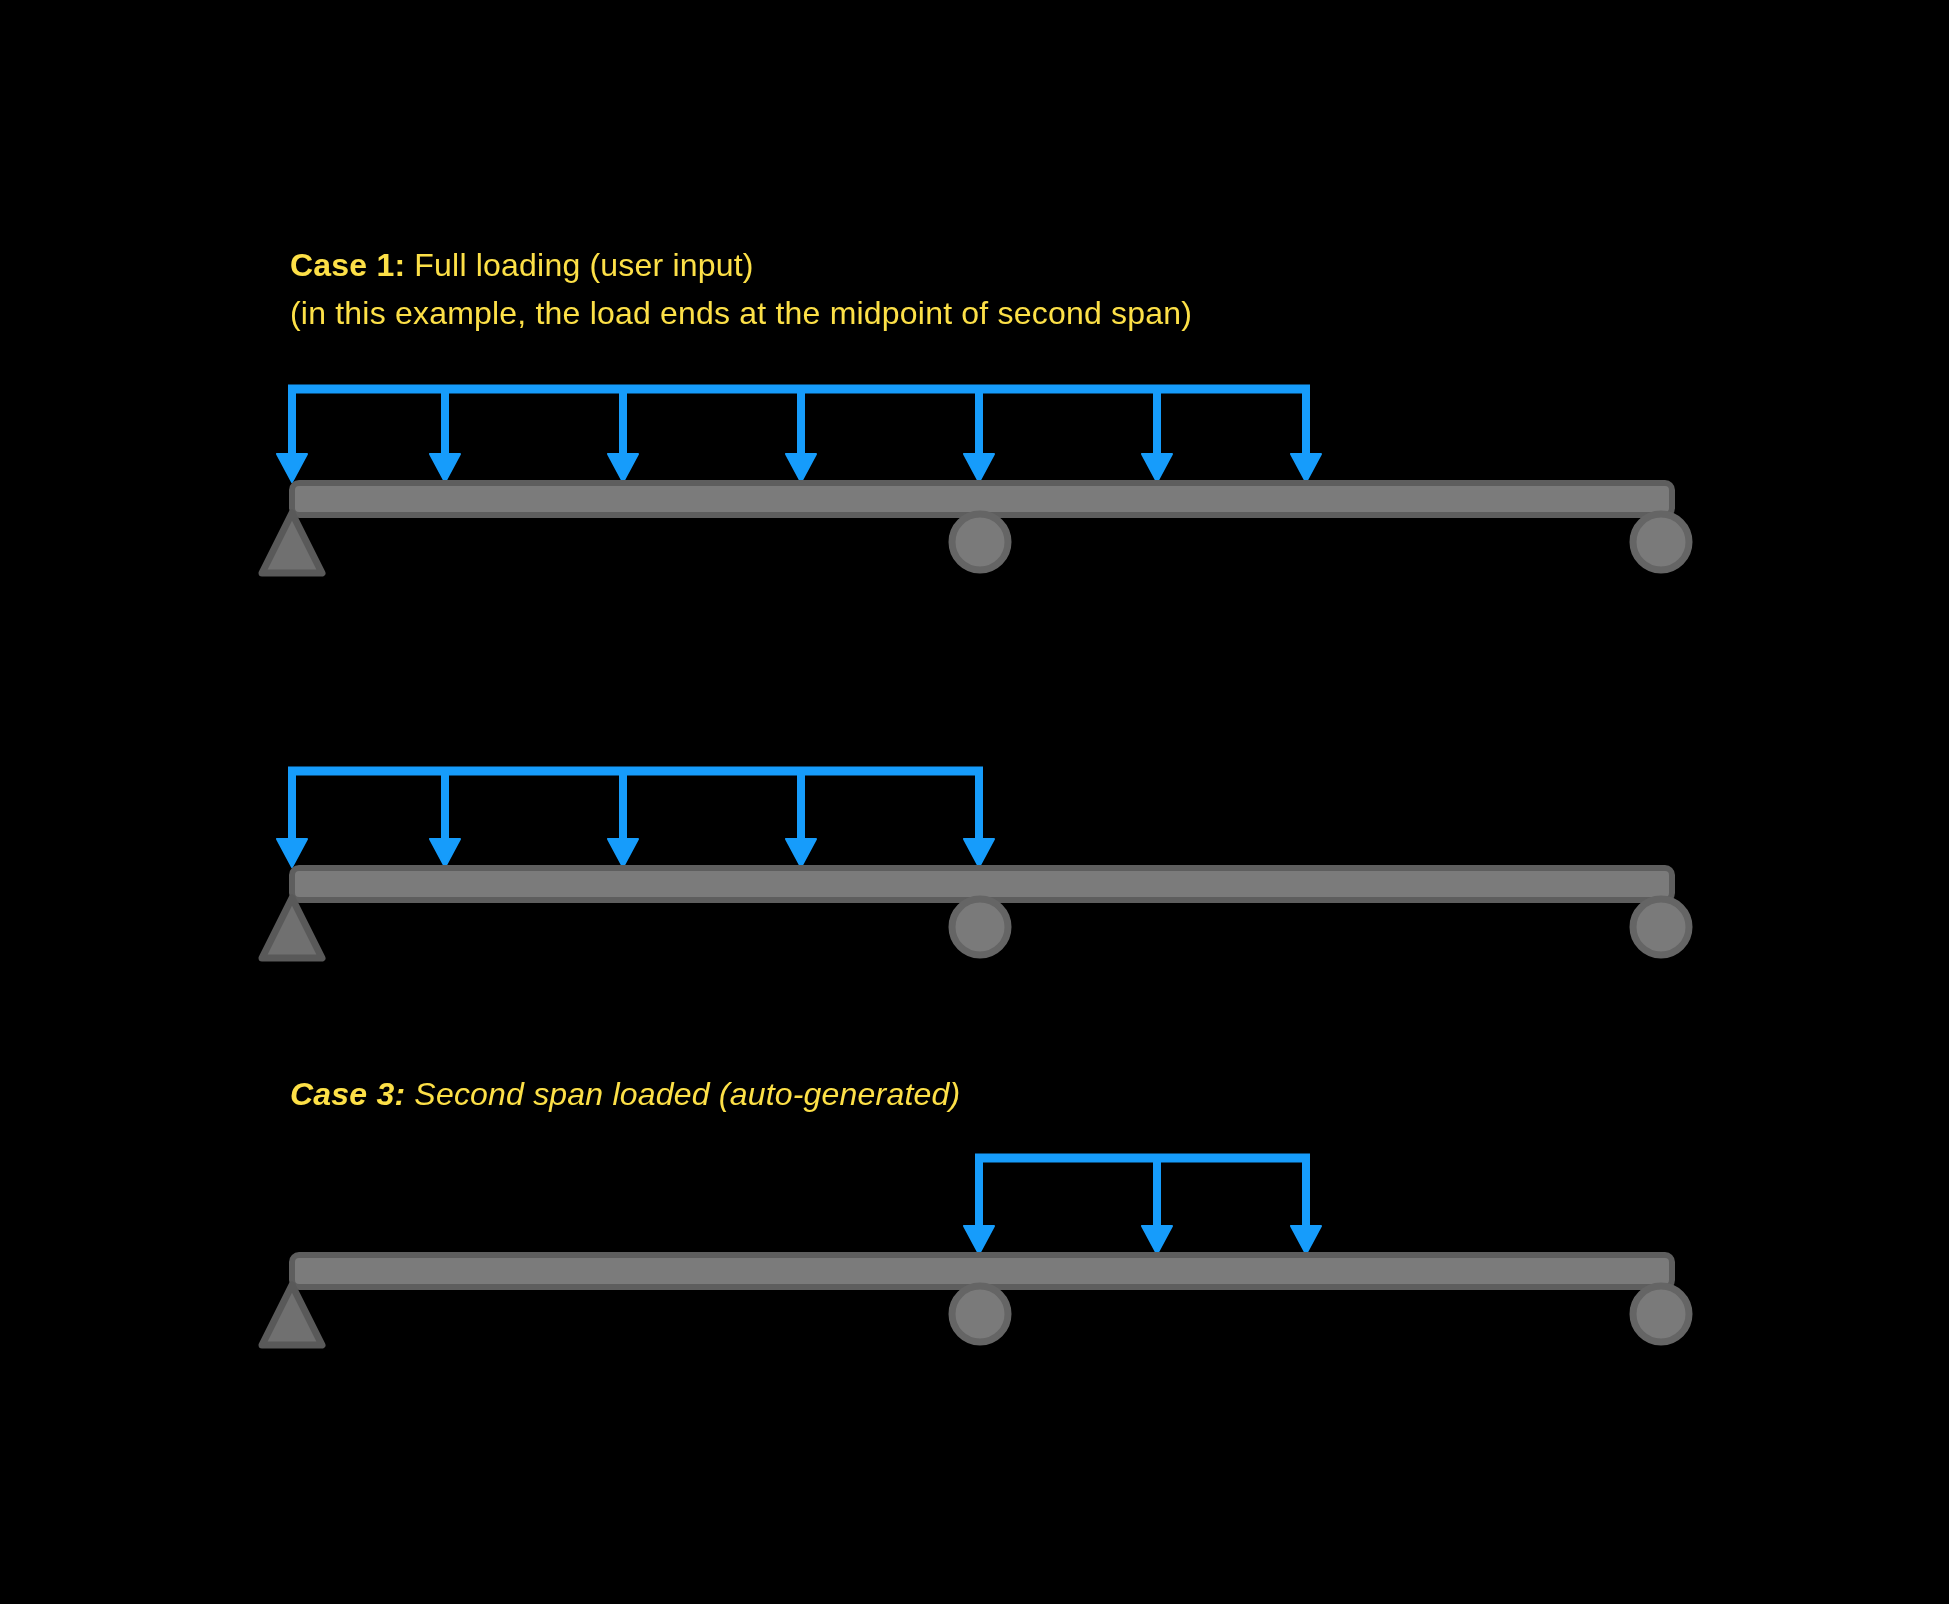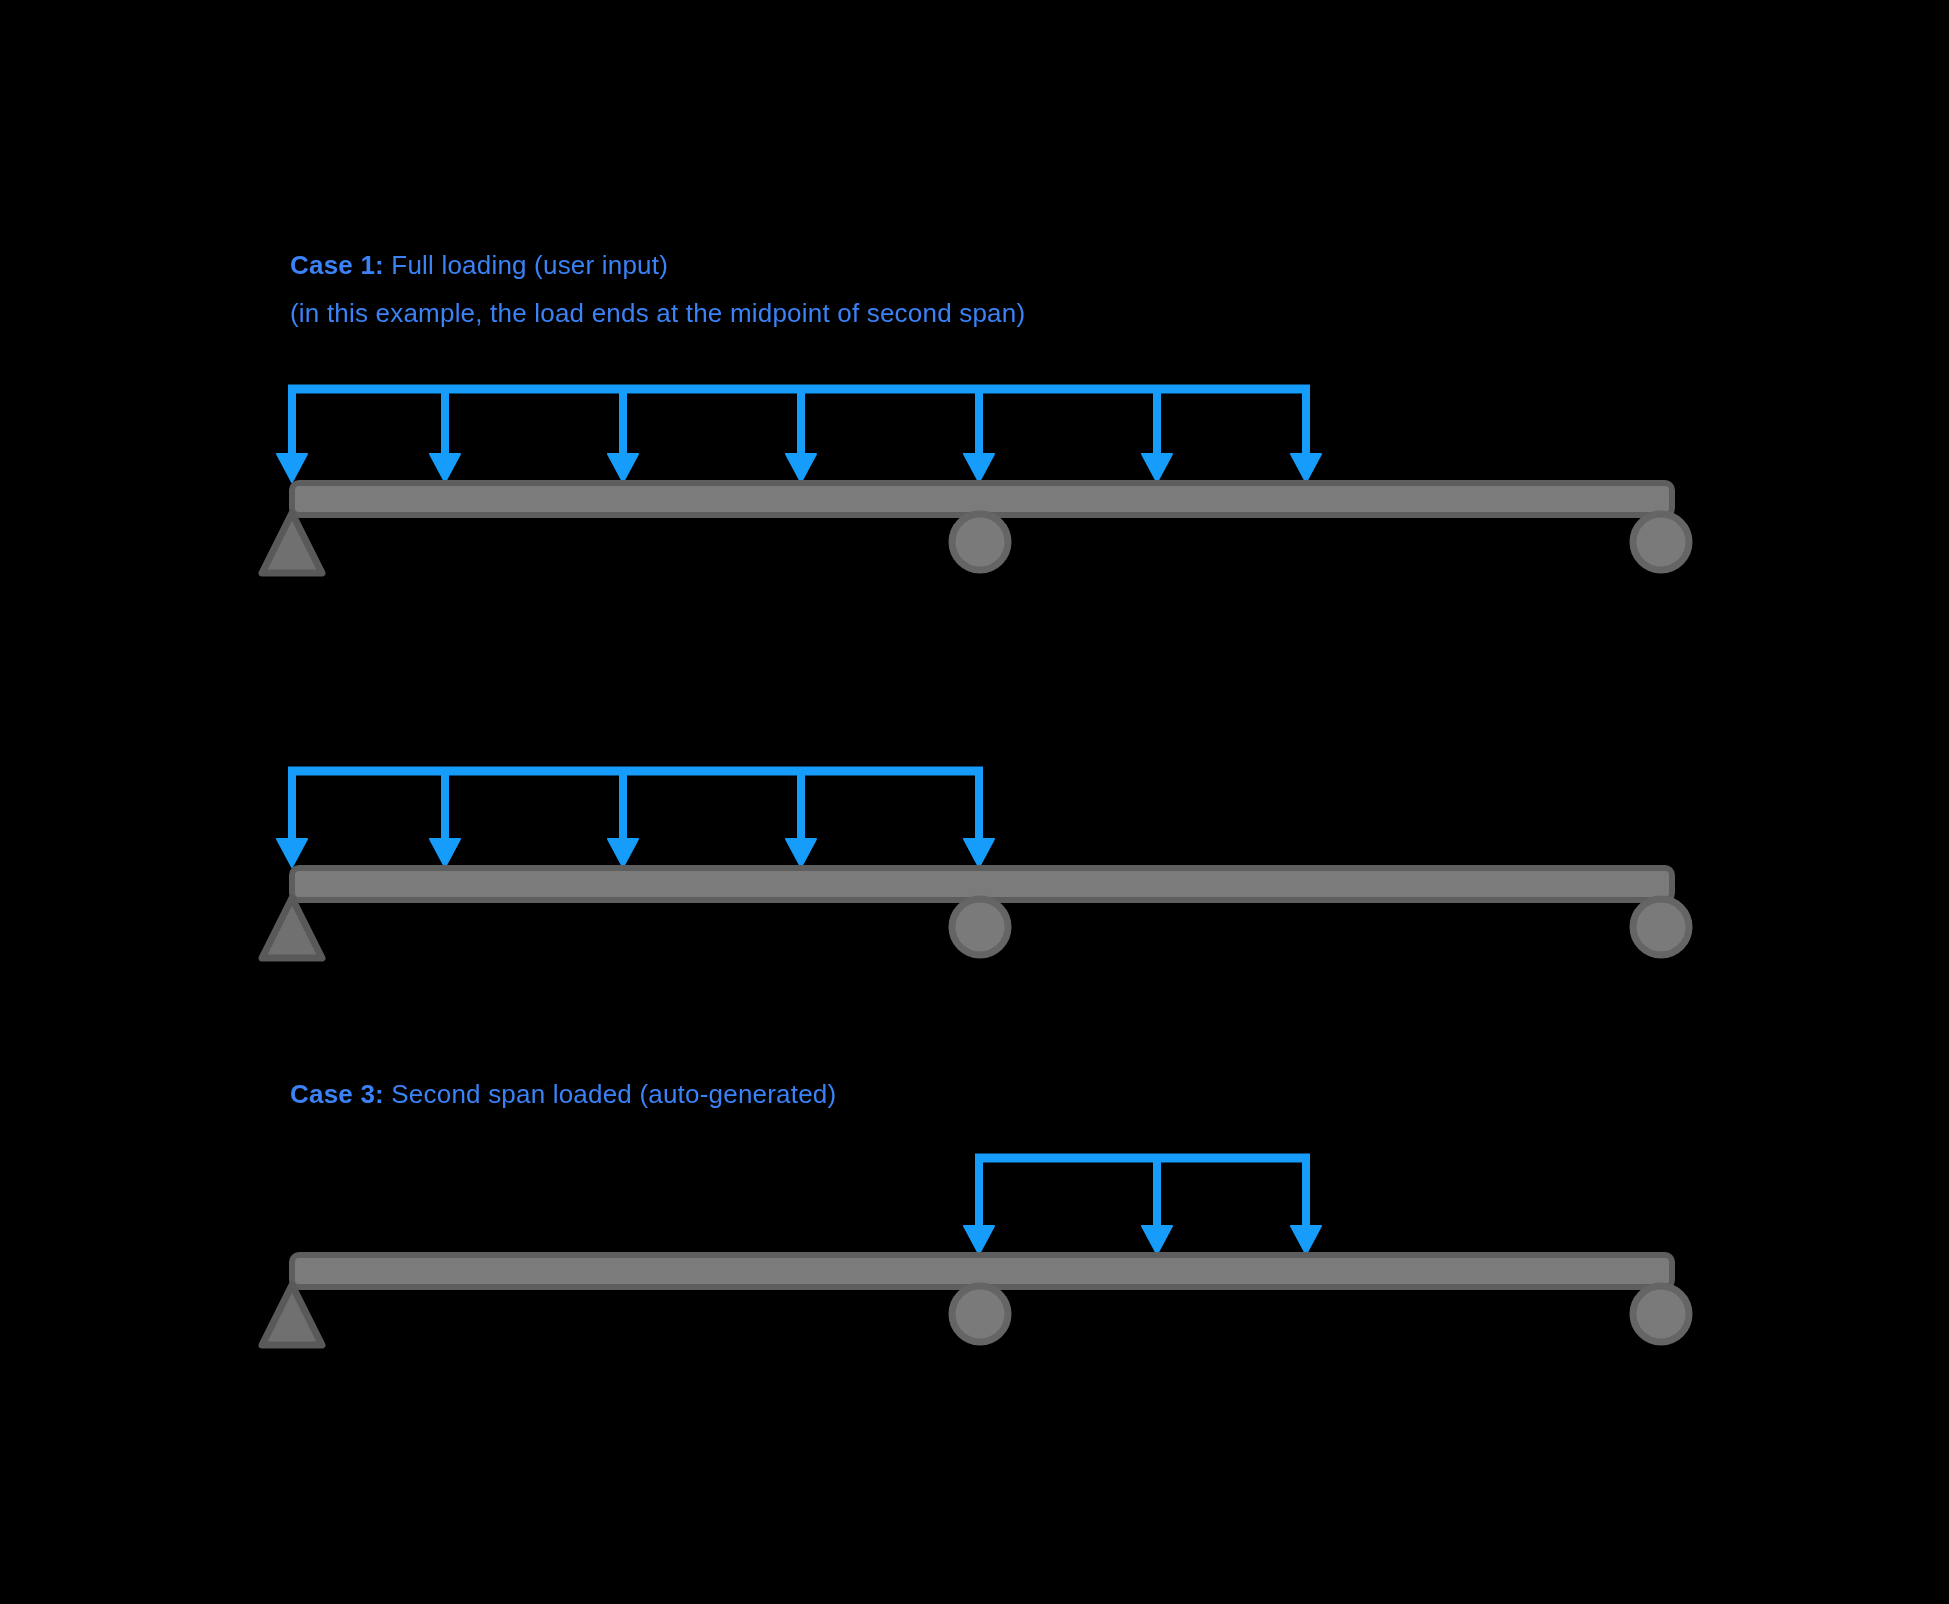--- a/index.html
+++ b/index.html
@@ -17,23 +17,23 @@
   }
   #diagram-svg {
     position: absolute;
     inset: 0;
     width: 1949px;
     height: 1604px;
     display: block;
   }
   .case-title, .case-note {
     position: absolute;
-    font-size: 26px;
+    font-size: 32px;
     line-height: 30px;
-    color: #3b82f6;
+    color: #fde047;
     white-space: pre;
     letter-spacing: 0.2px;
   }
   .case-title .bold {
     font-weight: 700;
   }
 </style>
 </head>
 <body>
 
@@ -83,14 +83,14 @@
       <rect x="292" y="1255" width="1380" height="32" rx="7" fill="#7b7b7b" stroke="#5e5e5e" stroke-width="6"></rect>
       <path d="M 292 1285 L 322 1345 L 262 1345 Z" fill="#707070" stroke="#595959" stroke-width="7" stroke-linejoin="round"></path>
       <circle cx="980" cy="1314" r="28" fill="#7a7a7a" stroke="#656565" stroke-width="7"></circle>
       <circle cx="1661" cy="1314" r="28" fill="#7a7a7a" stroke="#656565" stroke-width="7"></circle>
     </svg>
 
   <div class="case-title" style="left: 290px; top: 250px;"><span class="bold">Case 1:</span><span> Full loading (user input)</span></div>
   <div class="case-note" style="left: 290px; top: 298px; text-align: center;">(in this example, the load ends at the midpoint of second span)</div>
 
 
-  <div class="case-title" style="left: 290px; top: 1079px;"><span class="bold">Case 3:</span><span> Second span loaded (auto-generated)</span></div>
+  <div class="case-title" style="left: 290px; top: 1079px; font-style: italic;"><span class="bold">Case 3:</span><span> Second span loaded (auto-generated)</span></div>
 </div>
 
 </body></html>

